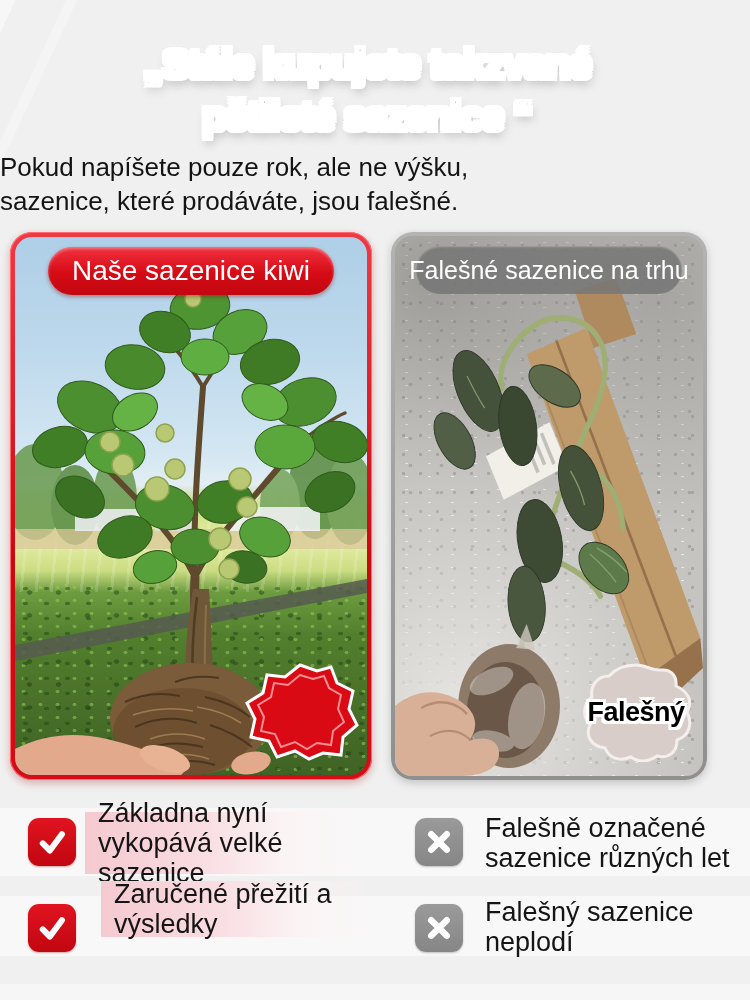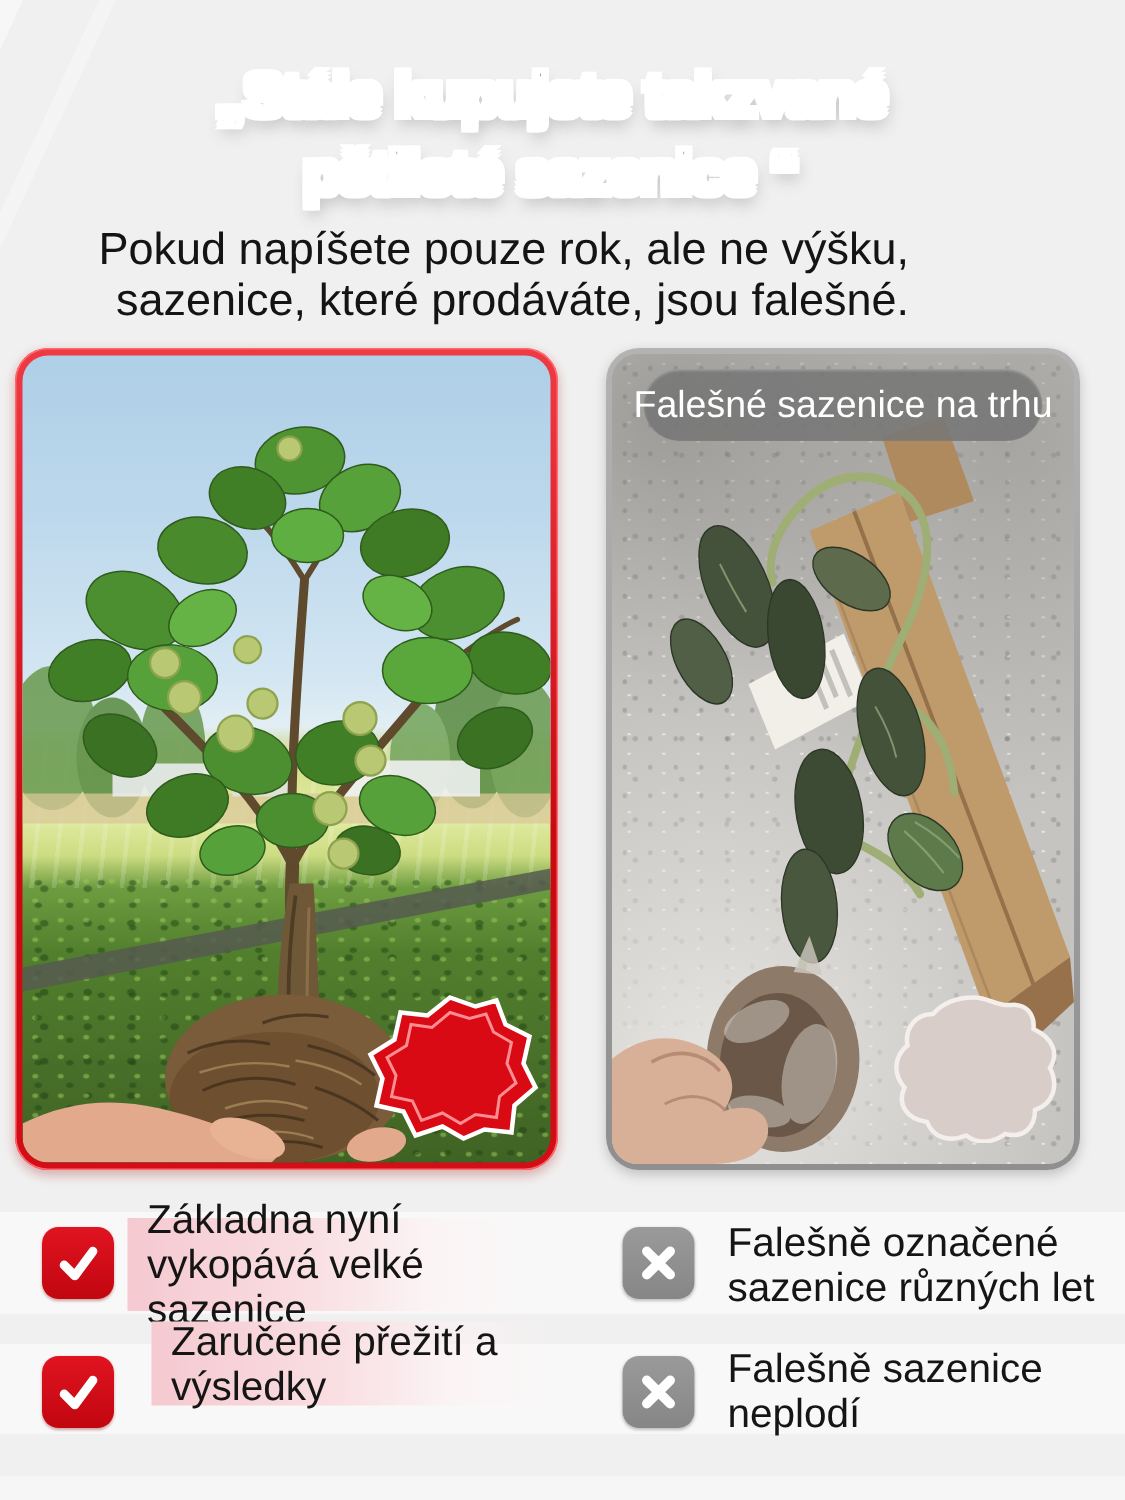--- a/index.html
+++ b/index.html
@@ -22,35 +22,35 @@
     background:linear-gradient(100deg,#1f7c2f 0%,#6fbf5b 28%,#2e8f3c 52%,#7cc968 75%,#2e8f3c 100%);
     -webkit-background-clip:text;background-clip:text;color:transparent;
     text-shadow:
       -3px -3px 0 #fff,3px -3px 0 #fff,-3px 3px 0 #fff,3px 3px 0 #fff,
       0 -3px 0 #fff,0 3px 0 #fff,-3px 0 0 #fff,3px 0 0 #fff,
       2px 6px 10px rgba(90,90,90,.45);
   }
   .title-1{top:42px;}
   .title-2{top:94px;}
   .subtitle{
-    position:absolute;left:0;width:606px;text-align:right;
-    font-size:30px;color:#141414;line-height:34px;
+    position:absolute;left:0;width:606px;text-align:left;
+    font-size:26px;color:#141414;line-height:34px;
   }
   .subtitle-1{top:150px;}
   .subtitle-2{top:184px;}
 
   
   .panel{position:absolute;top:232px;height:548px;border-radius:22px;box-sizing:border-box;}
   .panel-left{
     left:10px;width:362px;padding:5px;
     background:linear-gradient(180deg,#ef3a44,#c70912 60%,#d40d17);
     box-shadow:0 3px 8px rgba(150,10,10,.3), inset 0 0 0 1px #ff6a70;
   }
   .panel-right{
-    left:404px;width:316px;padding:4px;
+    left:391px;width:316px;padding:4px;
     background:linear-gradient(180deg,#b3b3b3,#8f8f8f);
     box-shadow:0 3px 8px rgba(90,90,90,.3);
   }
   .photo{position:relative;width:100%;height:100%;border-radius:17px;overflow:hidden;}
 
   
   .photo-left{
     background:
       linear-gradient(180deg,
         #aecfe7 0%, #bdd8ec 20%, #d3e6f2 40%, #e2eef4 46%,
@@ -238,20 +238,23 @@
         <path d="M118,478 q30,-10 60,-4"></path>
           <path d="M135,502 q28,-10 55,0"></path>
         <path d="M182,470 q26,4 44,16"></path>
           <path d="M150,520 q22,-6 44,2"></path>
       </g>
 
       <path d="M0,538 L0,512 C28,498 58,494 92,502 C122,509 152,520 172,532 L166,538 Z" fill="#e2a98c"></path>
       <ellipse cx="150" cy="522" rx="26" ry="12" fill="#e8b295" transform="rotate(18 150 522)"></ellipse>
       <ellipse cx="236" cy="526" rx="20" ry="11" fill="#e2a98c" transform="rotate(-12 236 526)"></ellipse>
     </svg>
+    <div class="pill pill-left">
+      <span>Naše sazenice kiwi</span>
+    </div>
     <div class="badge">
       <svg viewBox="0 0 118 100">
         <polygon points="59,4 76,10 90,6 96,22 112,30 108,48 116,64 102,76 100,94 82,92 68,98 54,90 36,96 28,80 10,76 14,58 6,42 22,32 26,14 44,16" fill="#d90a14" stroke="#ffffff" stroke-width="3"></polygon>
         <polygon points="59,14 72,18 83,15 88,27 100,34 97,48 103,61 92,70 90,84 76,82 66,88 54,81 40,86 34,73 20,70 23,56 17,44 30,36 33,22 47,24" fill="none" stroke="#ff8d92" stroke-width="2"></polygon>
       </svg>
     </div>
   </div>
 </div>
 
 <div class="panel panel-right">
@@ -308,20 +311,21 @@
       <path d="M30,472 C50,462 70,466 82,478" stroke="#b68d74" stroke-width="2.5" fill="none"></path>
       <path d="M40,500 C58,492 74,494 86,504" stroke="#b68d74" stroke-width="2" fill="none"></path>
     </svg>
     <div class="pill pill-right">
       <span>Falešné sazenice na trhu</span>
     </div>
     <div class="badge">
       <svg viewBox="0 0 118 100">
         <path d="M59,3 C70,3 74,9 84,8 C94,7 100,14 99,24 C112,30 116,40 110,50 C116,62 112,74 100,78 C100,90 92,97 80,94 C72,100 62,101 54,95 C42,100 32,96 28,86 C14,84 8,74 13,63 C5,54 6,42 15,35 C13,24 20,14 32,14 C40,5 50,3 59,3 Z" fill="#d9cdc9" stroke="#f4efec" stroke-width="3"></path>
       </svg>
+      <div class="badge-text">Falešný</div>
     </div>
   </div>
 </div>
 
 <div class="row-band band-1"></div>
 <div class="row-band band-2"></div>
 
 <div class="mark mark-check pro-1-icon">
   <svg viewBox="0 0 48 48">
       <path d="M11 26 L21 36 L38 13" stroke="#fff" stroke-width="8.5" fill="none" stroke-linecap="round" stroke-linejoin="round"></path>
@@ -348,16 +352,16 @@
 <div class="strip strip-gray strip-con-1">
   <span>Falešně označené sazenice různých let</span>
 </div>
 
 <div class="mark mark-x con-2-icon">
   <svg viewBox="0 0 48 48">
       <path d="M13 13 L35 35 M35 13 L13 35" stroke="#fff" stroke-width="9" fill="none" stroke-linecap="round"></path>
     </svg>
 </div>
 <div class="strip strip-gray strip-con-2">
-  <span>Falešně sazenice neplodí</span>
+  <span>Falešný sazenice neplodí</span>
 </div>
 
 <div class="bottom-light"></div>
 
 </body></html>

